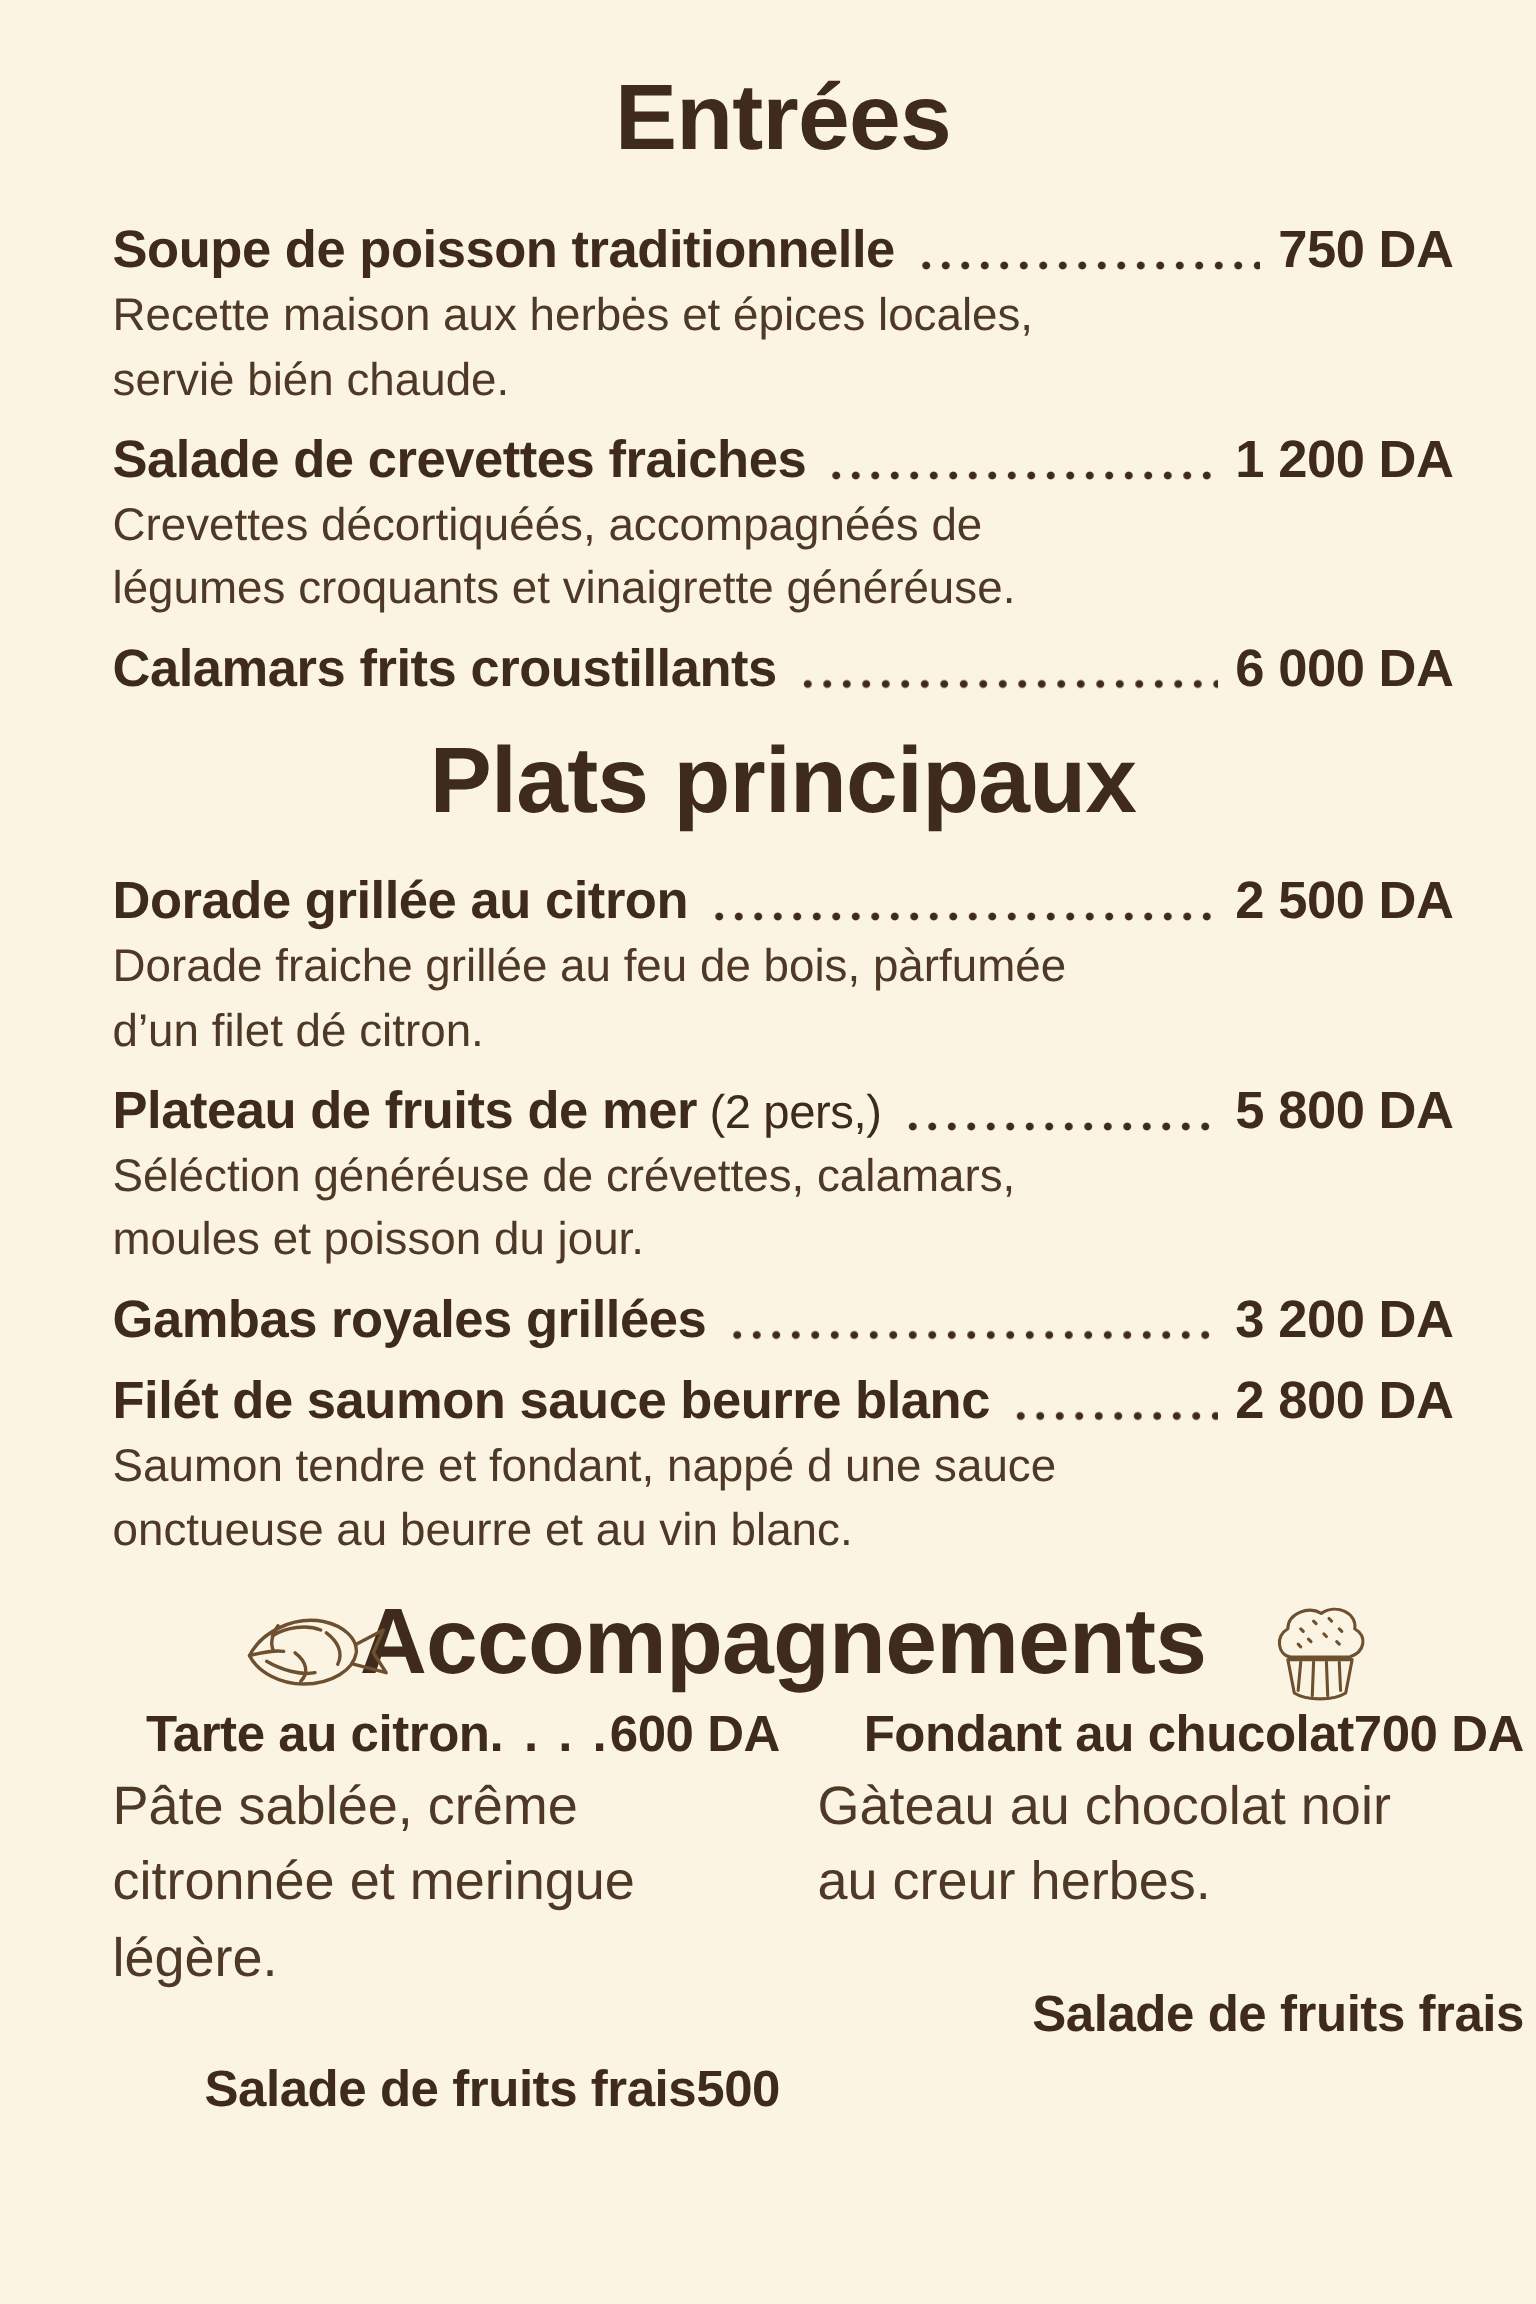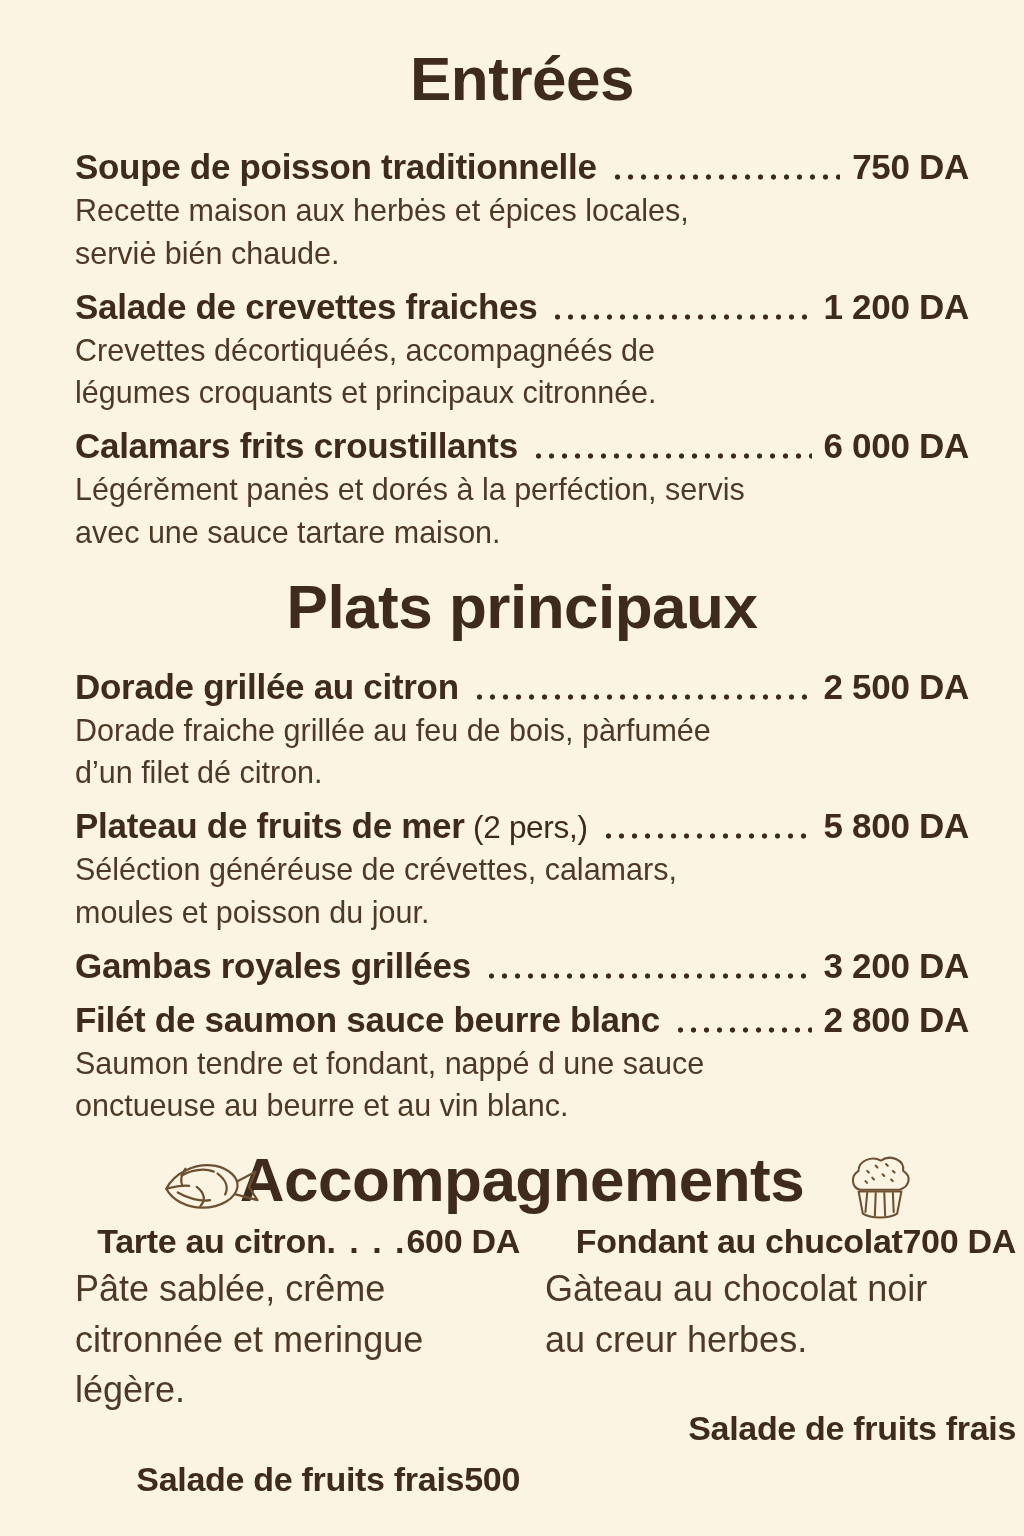--- a/index.html
+++ b/index.html
@@ -99,33 +99,29 @@
     </div>
 
     <div class="menu-item">
       <div class="item-row">
         <span class="item-name"><span>Salade de crevettes fraiches</span></span>
         <span class="leader"></span>
         <span class="item-price">1 200 DA</span>
       </div>
       <div class="item-desc">
         <span class="desc-line">Crevettes décortiquéés, accompagnéés de</span>
-        <span class="desc-line">légumes croquants et principaux citronnée.</span>
+        <span class="desc-line">légumes croquants et vinaigrette généréuse.</span>
       </div>
     </div>
 
     <div class="menu-item">
       <div class="item-row">
         <span class="item-name"><span>Calamars frits croustillants</span></span>
         <span class="leader"></span>
         <span class="item-price">6 000 DA</span>
-      </div>
-      <div class="item-desc">
-        <span class="desc-line">Légérěment panės et dorés à la perféction, servis</span>
-        <span class="desc-line">avec une sauce tartare maison.</span>
       </div>
     </div>
 
     <h1 class="section-title title-plats">Plats principaux</h1>
 
     <div class="menu-item">
       <div class="item-row">
         <span class="item-name"><span>Dorade grillée au citron</span></span>
         <span class="leader"></span>
         <span class="item-price">2 500 DA</span>

